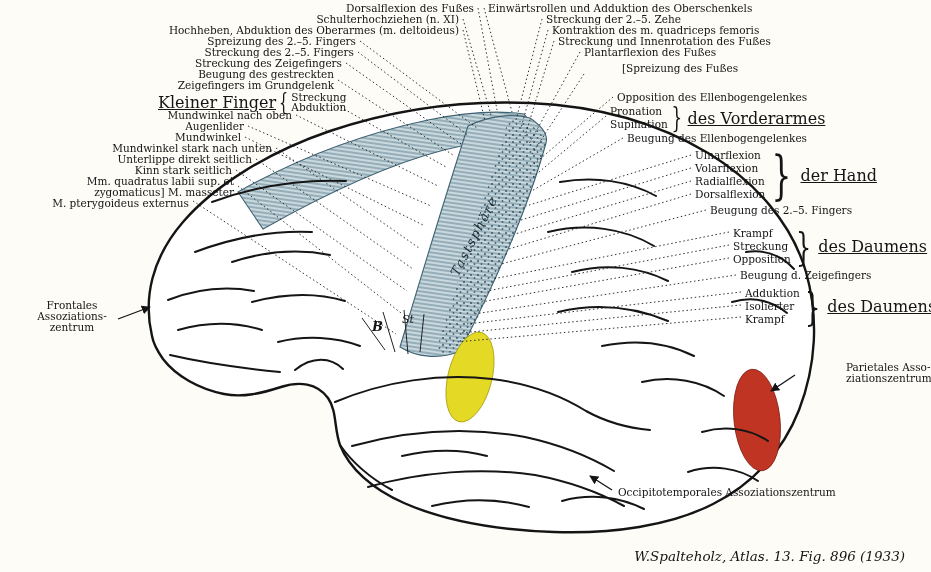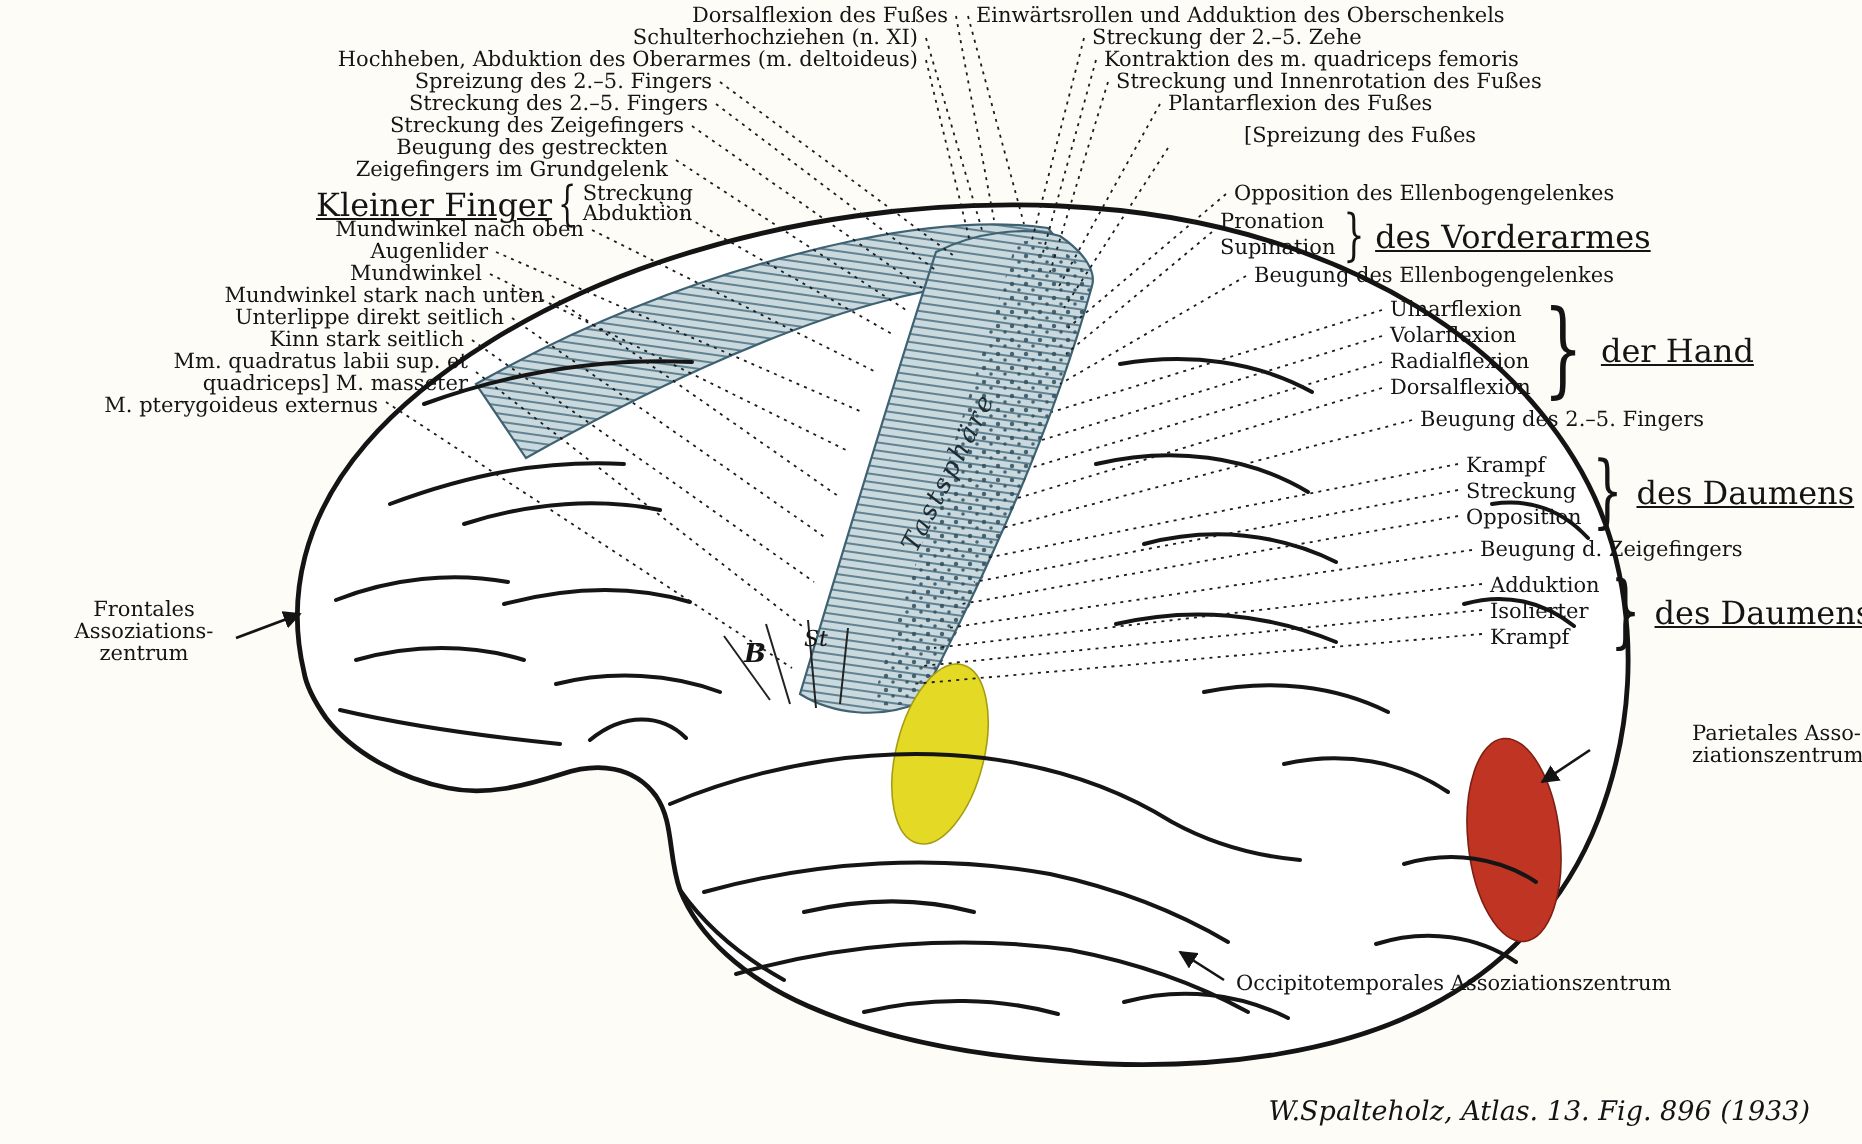--- a/index.html
+++ b/index.html
@@ -168,21 +168,21 @@
 
 <div class="lbl ra" style="left:292px; top:110px">Mundwinkel nach oben</div>
 <div class="lbl ra" style="left:244px; top:121px">Augenlider</div>
 <div class="lbl ra" style="left:241px; top:132px">Mundwinkel</div>
 <div class="lbl ra" style="left:272px; top:143px">Mundwinkel stark nach unten</div>
 <div class="lbl ra" style="left:252px; top:154px">Unterlippe direkt seitlich</div>
 <div class="lbl ra" style="left:232px; top:165px">Kinn stark seitlich</div>
 
 <div class="lbl ra stack2" style="left:234px; top:176px">
   <div>Mm. quadratus labii sup. et</div>
-  <div>quadriceps] M. masseter</div>
+  <div>zygomaticus] M. masseter</div>
 </div>
 
 <div class="lbl ra" style="left:189px; top:198px">M. pterygoideus externus</div>
 
 <div class="lbl" style="left:488px; top:3px">Einwärtsrollen und Adduktion des Oberschenkels</div>
 <div class="lbl" style="left:546px; top:14px">Streckung der 2.–5. Zehe</div>
 <div class="lbl" style="left:552px; top:25px">Kontraktion des m. quadriceps femoris</div>
 <div class="lbl" style="left:558px; top:36px">Streckung und Innenrotation des Fußes</div>
 <div class="lbl" style="left:584px; top:47px">Plantarflexion des Fußes</div>
 

